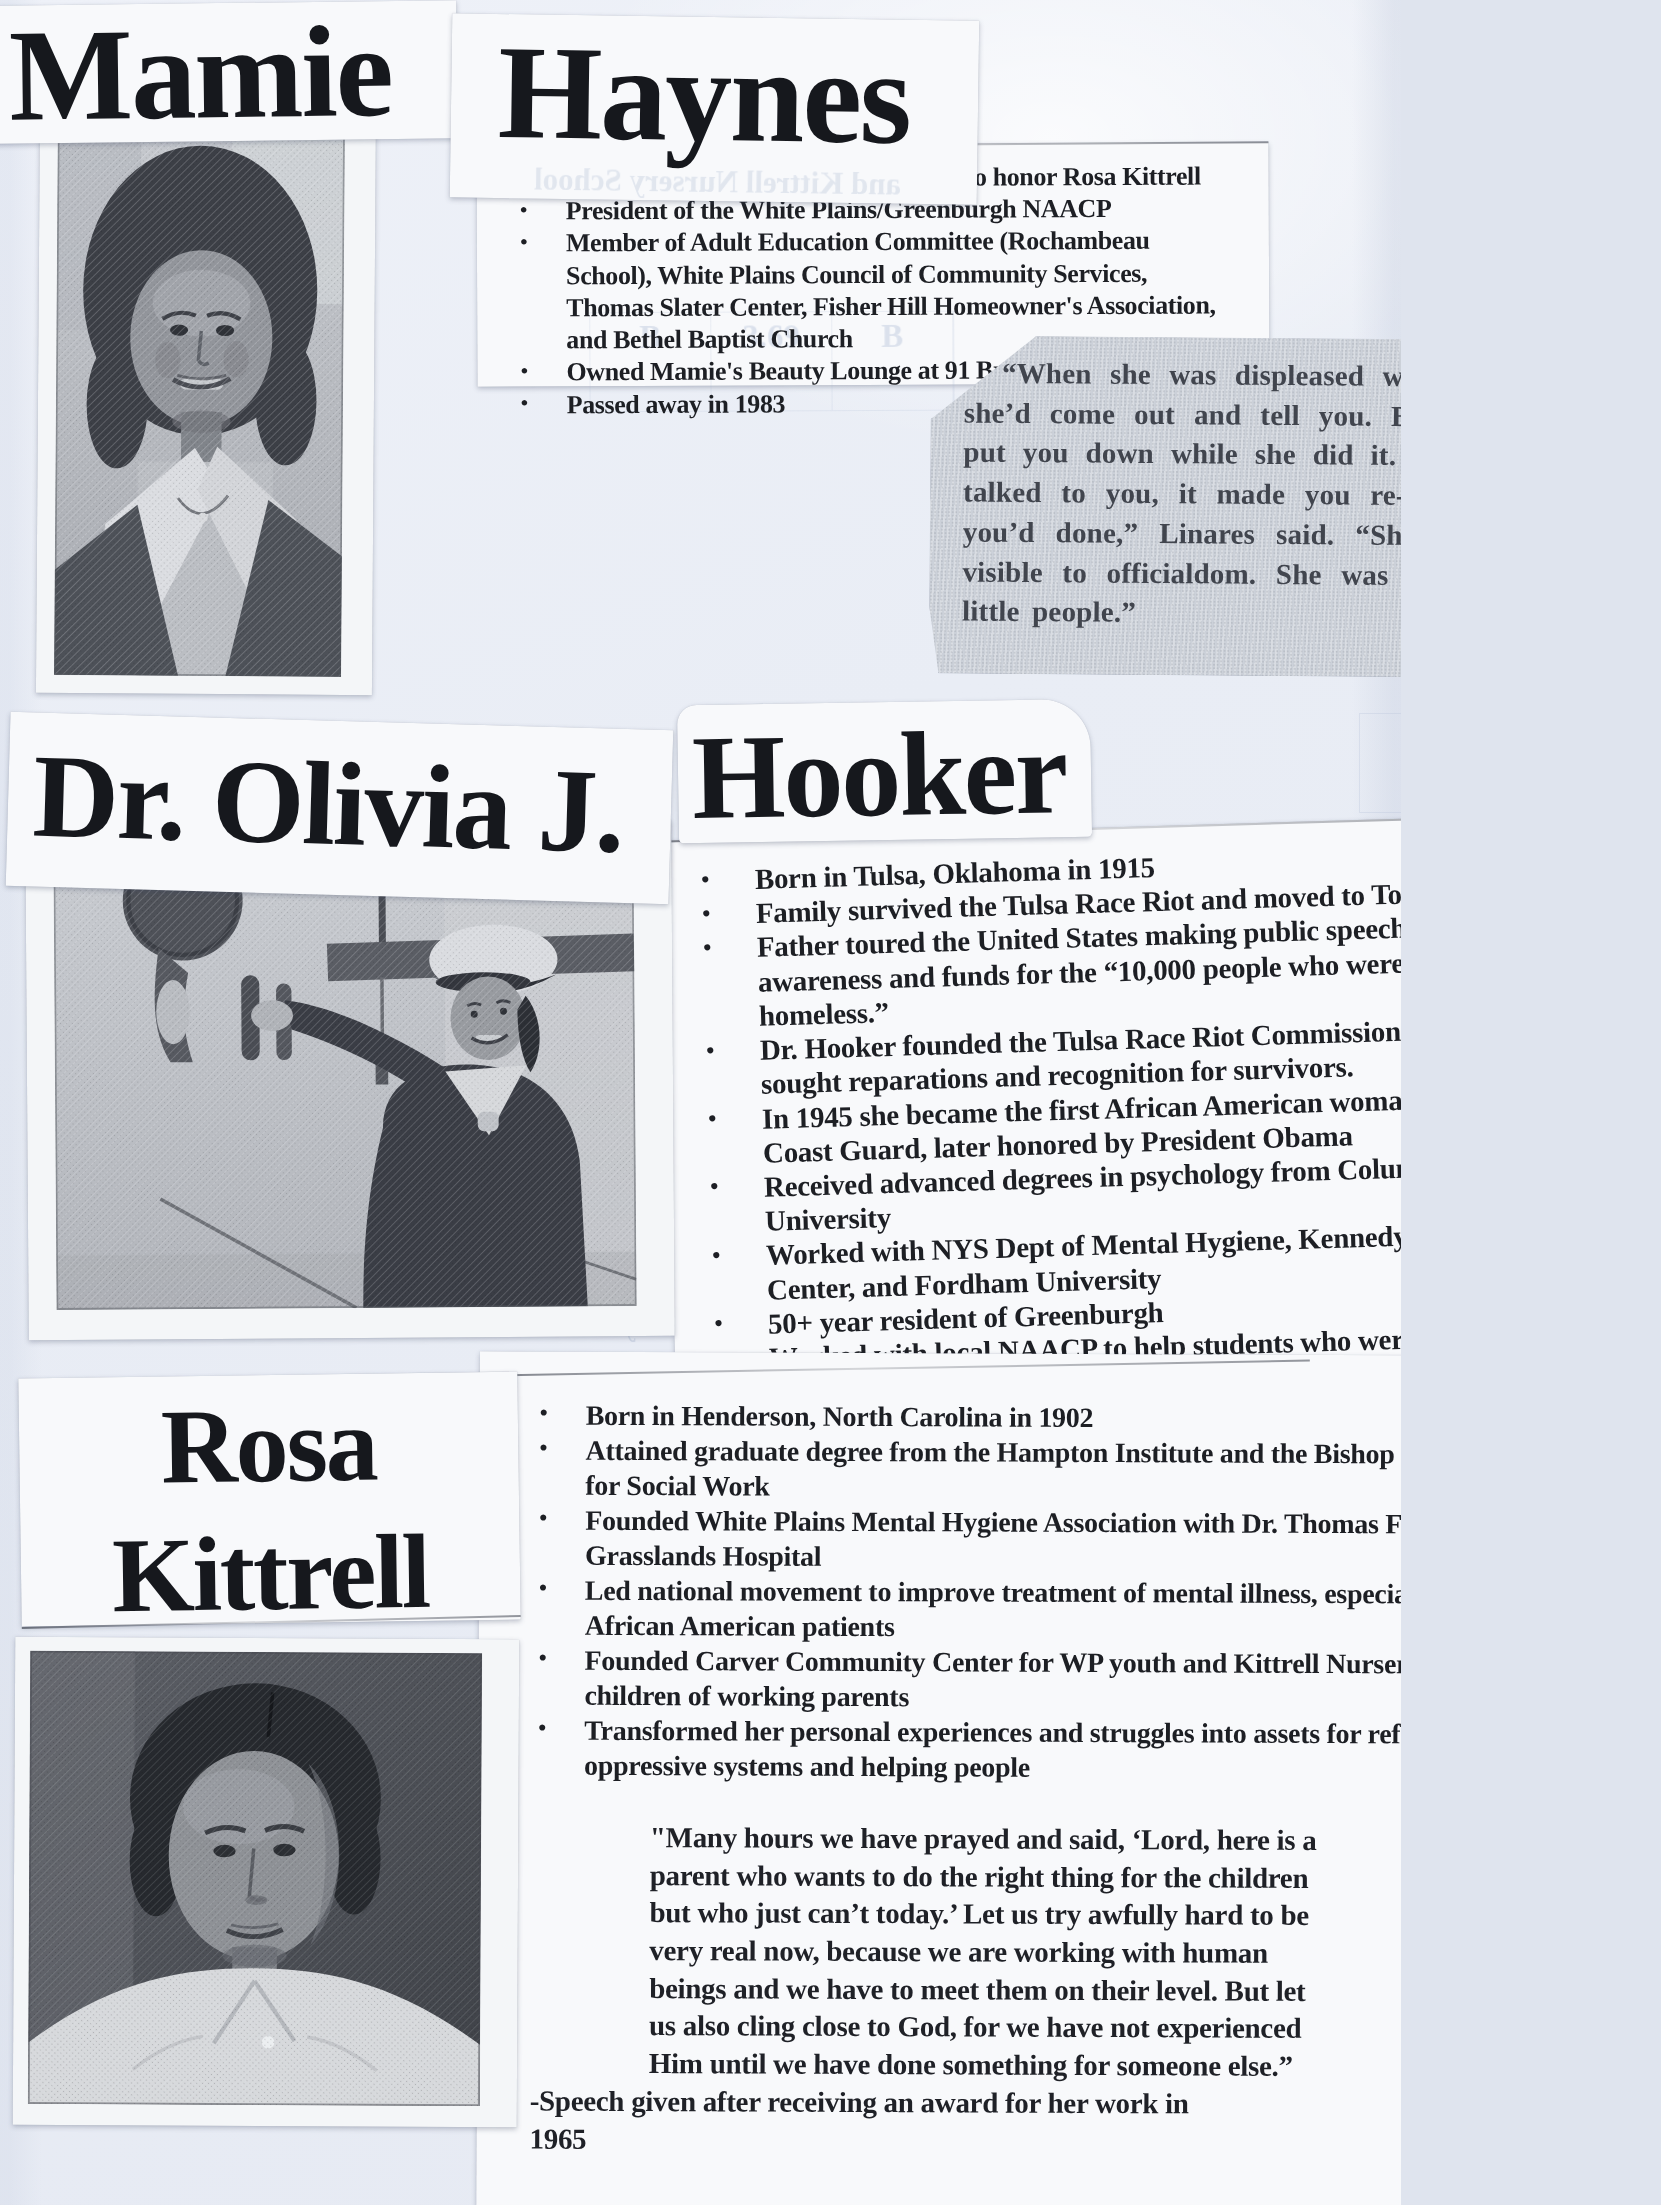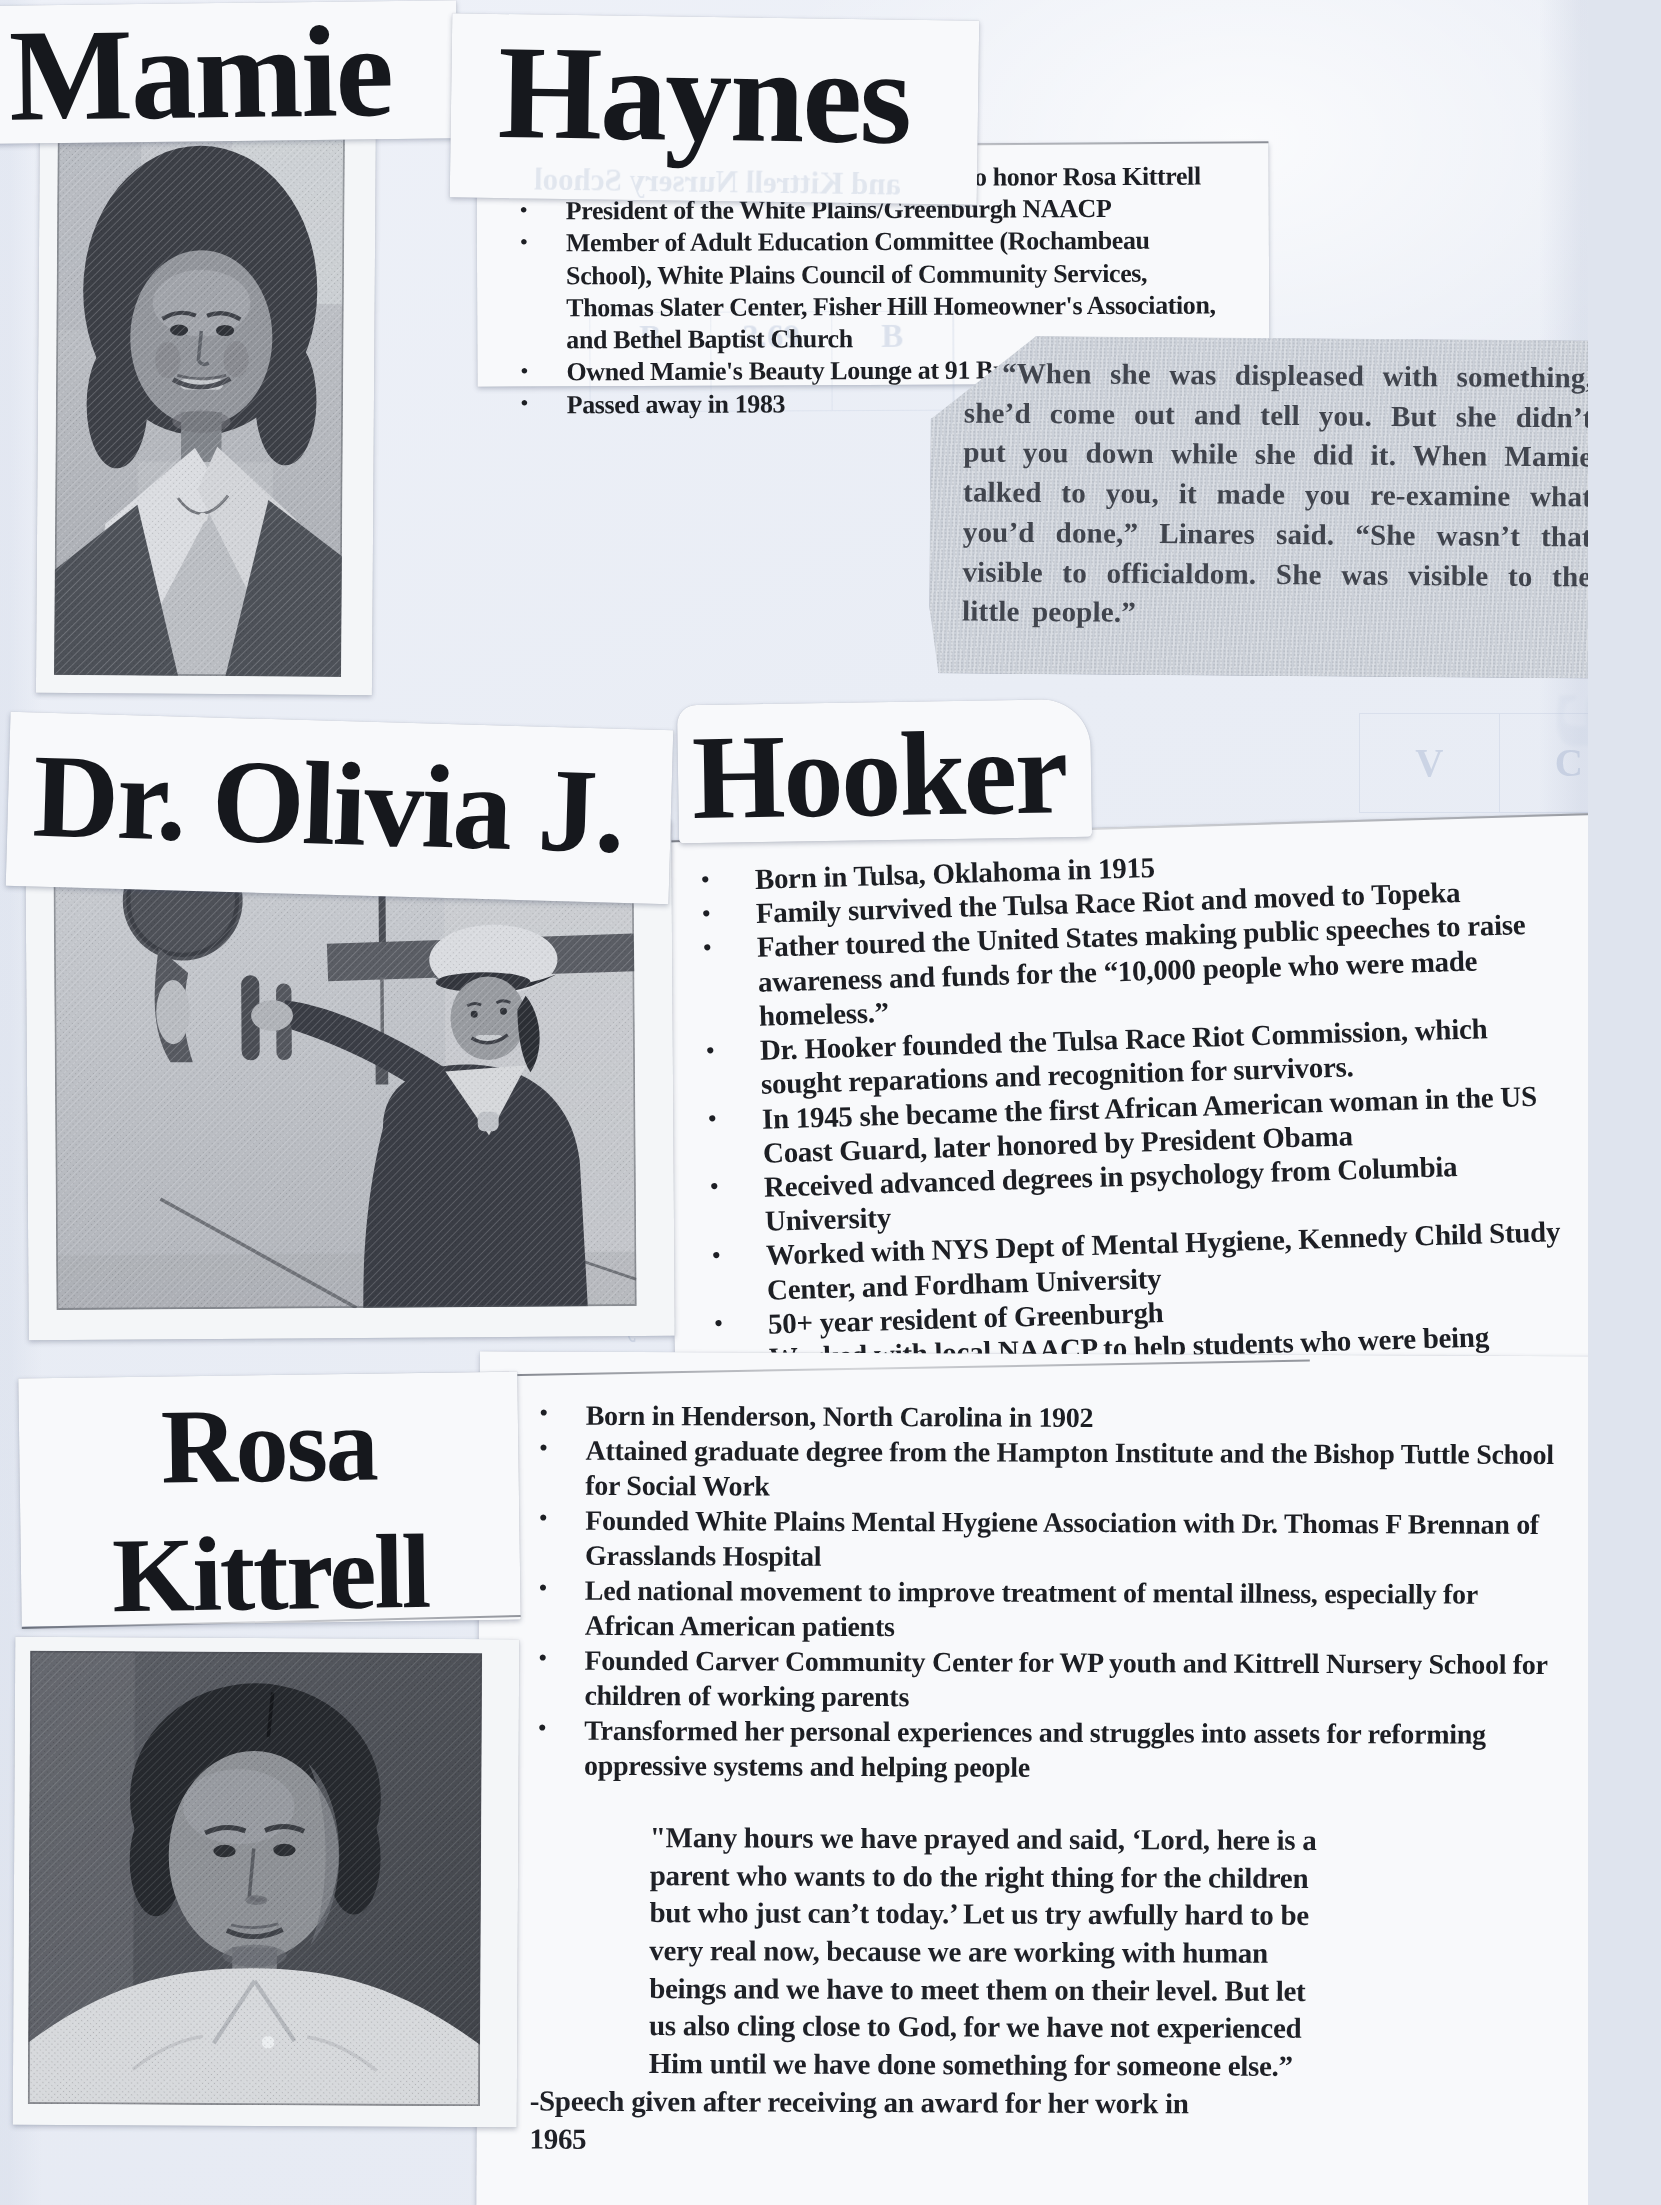--- a/index.html
+++ b/index.html
@@ -1,16 +1,16 @@
 <!DOCTYPE html>
 <html style="font-size:11px"><head>
 <meta charset="utf-8">
 <style>
   html,body{margin:0;padding:0;background:#dfe4ee;}
-  .page{position:relative;width:1588px;height:2205px;overflow:hidden;
+  .page{position:relative;width:1401px;height:2205px;overflow:hidden;
         background:linear-gradient(160deg,#eef1f8 0%,#e9edf5 38%,#e6eaf3 100%);
         font-family:"Liberation Serif","DejaVu Serif",serif;}
   .page::before{content:"";position:absolute;right:-139px;top:-174px;width:976px;height:628px;
         background:radial-gradient(closest-side,rgba(255,255,255,.75),rgba(255,255,255,0));pointer-events:none;}
   .page::after{content:"";position:absolute;left:0;top:0;width:100%;height:100%;
         background:linear-gradient(90deg,rgba(190,200,220,.20) 0 9.8px,rgba(190,200,220,0) 42px),
                    linear-gradient(270deg,rgba(180,190,212,.25) 0 7px,rgba(180,190,212,0) 49px);pointer-events:none;}
 
   .sheet{position:absolute;background:#f8f9fb;box-shadow:0 2.1px 4.9px rgba(60,70,95,.30),0 0 0.7px rgba(60,70,95,.3);}
   .photo-frame{background:#f4f6f8;}

